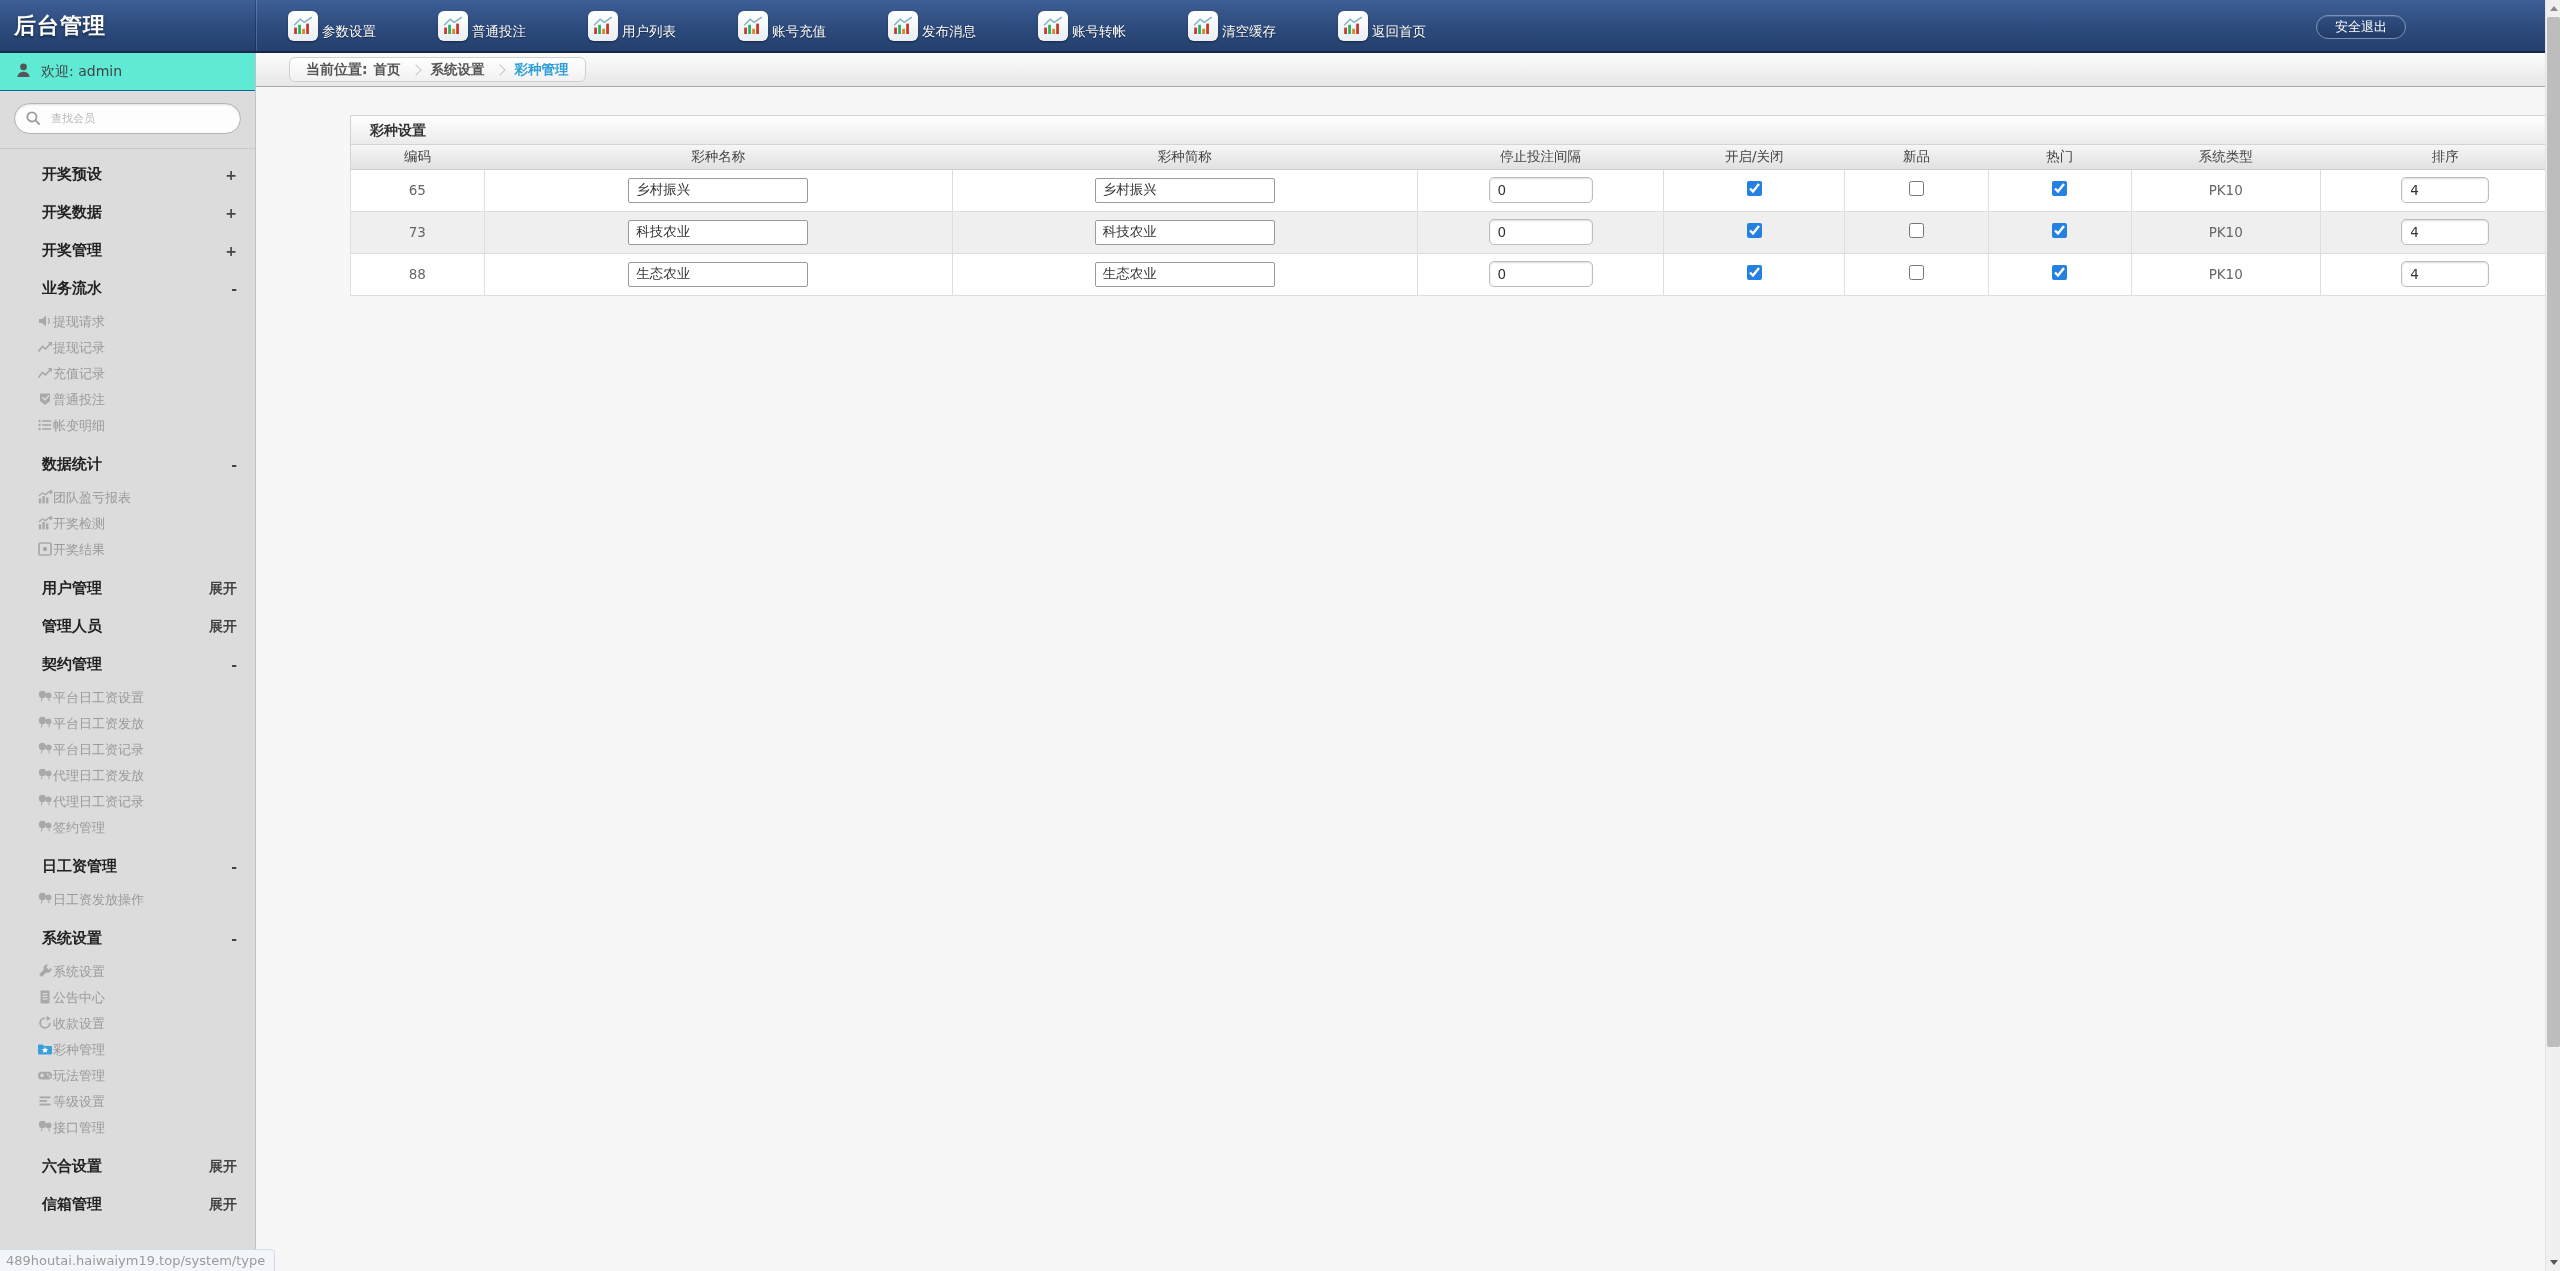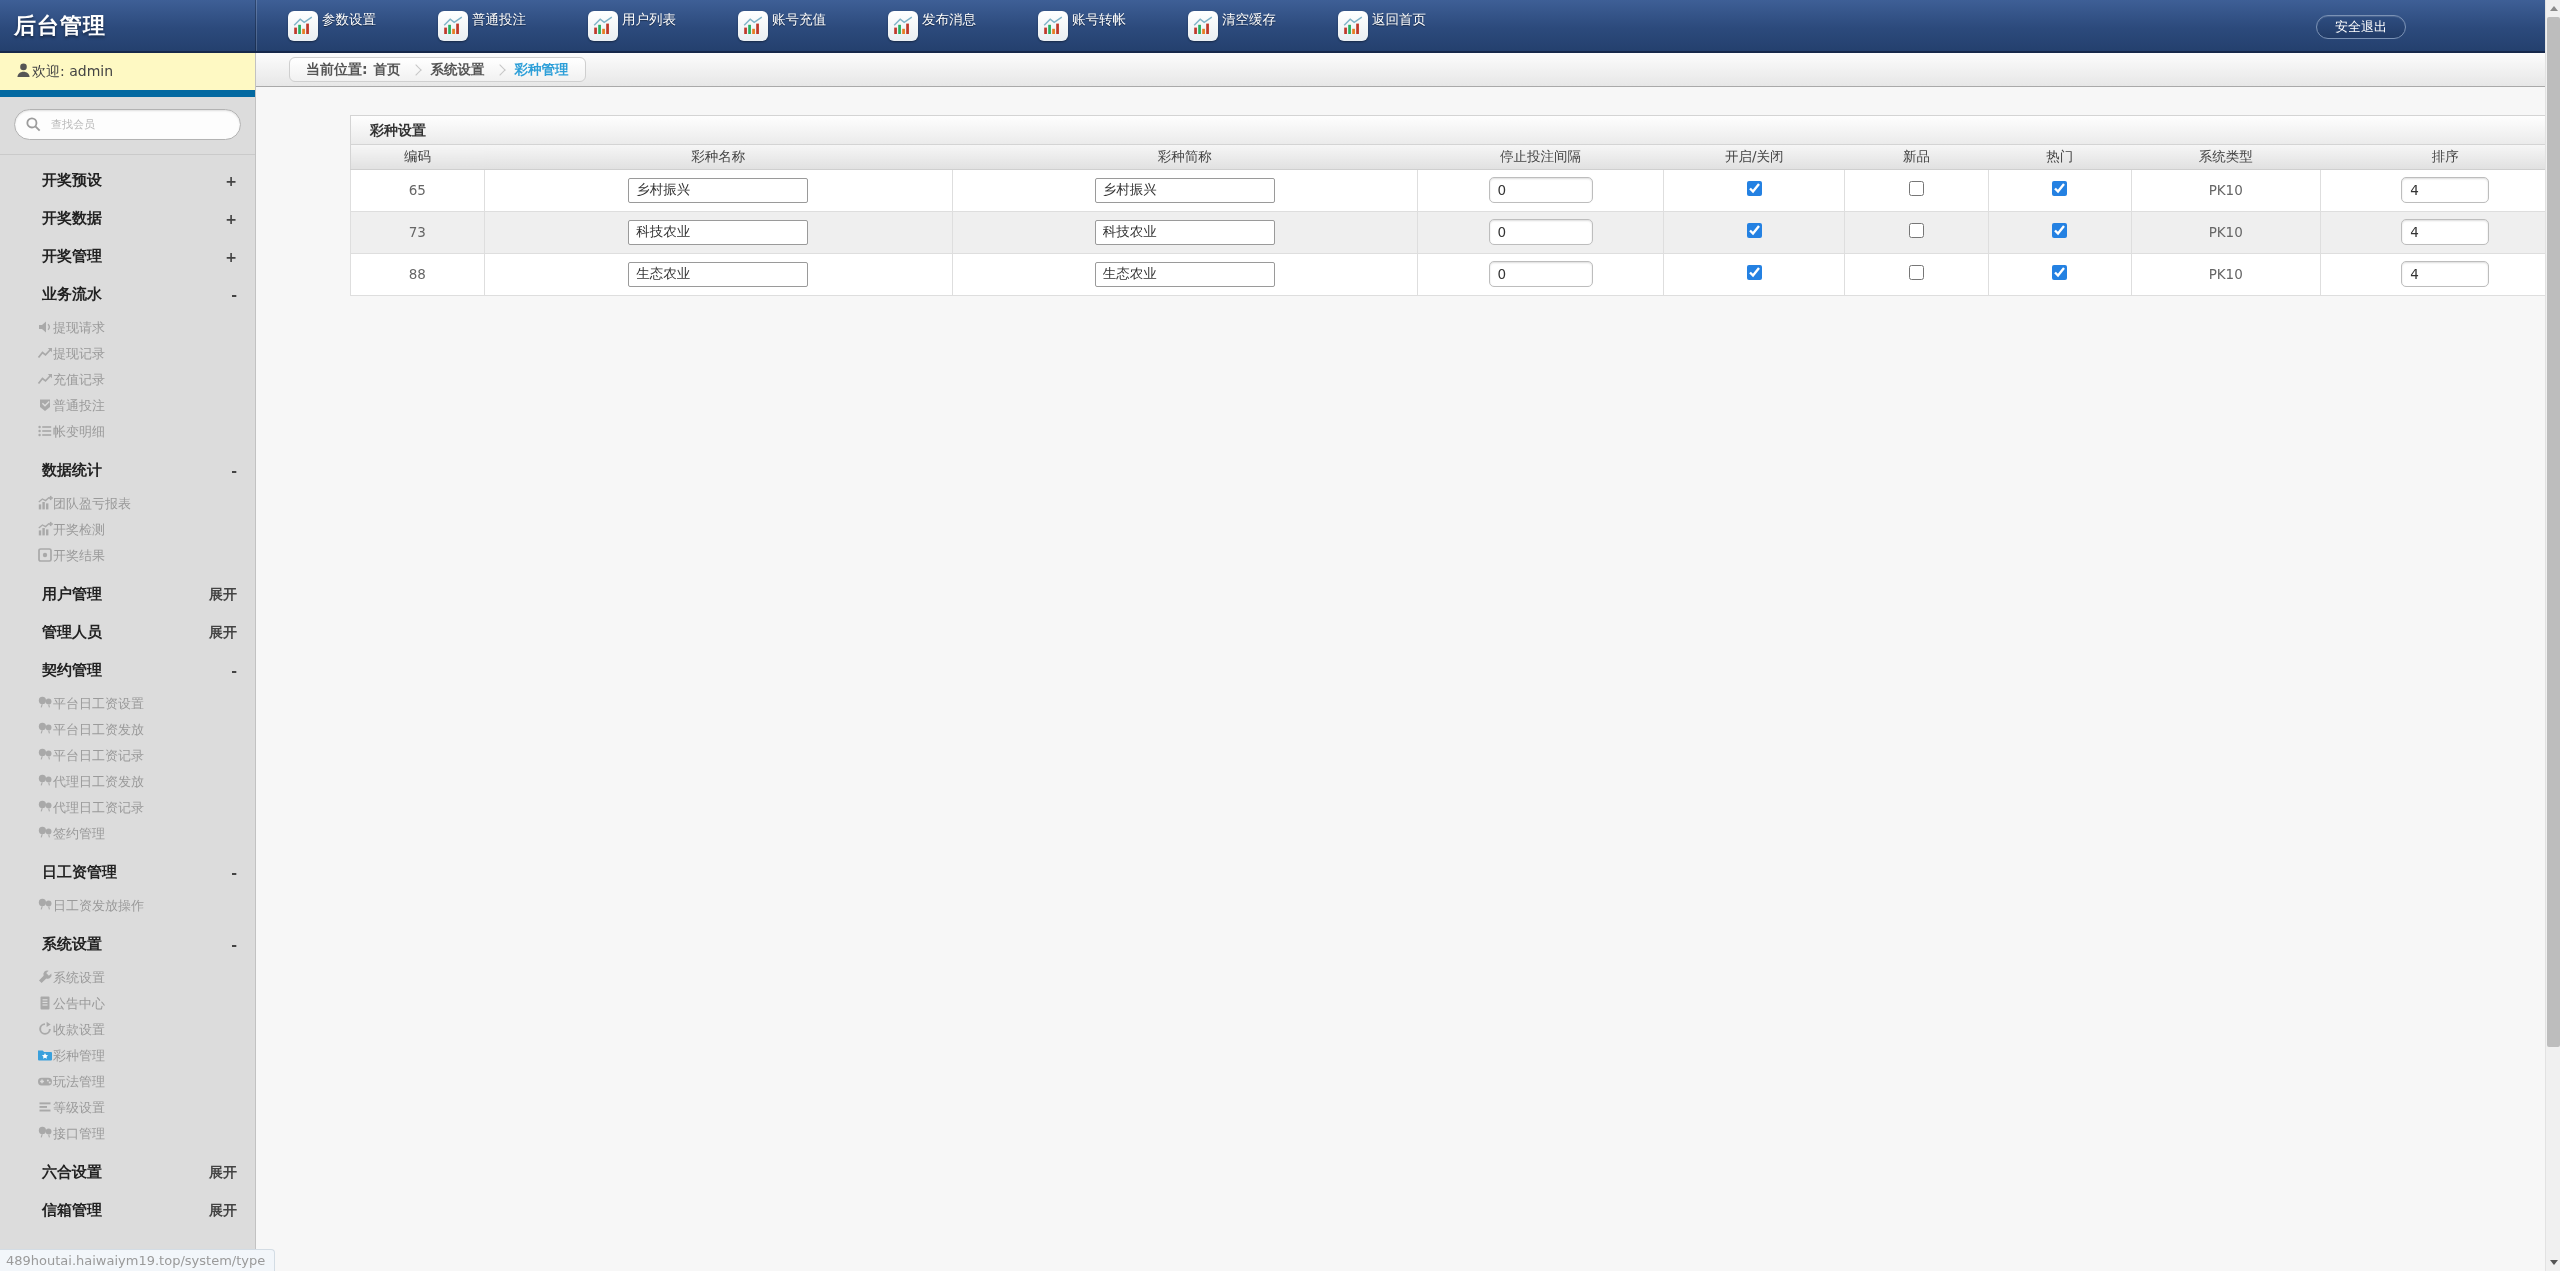--- a/index.html
+++ b/index.html
@@ -12,38 +12,38 @@
   .topbar {
     height:53px; display:flex; align-items:center; position:relative;
     background:linear-gradient(#3e5f96,#2c4a7c 55%,#24406e);
     border-bottom:2px solid #17294b;
   }
   .topbar-divider { position:absolute; left:256px; top:0; width:1px; height:100%;
     background:rgba(255,255,255,.18); box-shadow:-1px 0 0 rgba(0,0,0,.25); }
   .logo { width:256px; padding-left:14px; color:#fff; font-size:22px; font-weight:bold;
     letter-spacing:1px; text-shadow:0 2px 3px rgba(0,0,0,.45); }
   .topnav { display:flex; align-items:center; margin-left:32px; }
-  .nav-item { display:flex; align-items:flex-start; margin-right:62px; cursor:pointer; }
+  .nav-item { display:flex; align-items:flex-end; margin-right:62px; cursor:pointer; }
   .nav-icon { width:30px; height:30px; background:linear-gradient(#ffffff,#e9eef2);
     border-radius:6px; box-shadow:0 1px 2px rgba(0,0,0,.4); display:flex;
     align-items:center; justify-content:center; }
   .nav-label { color:#fff; font-size:13.5px; margin-left:4px; text-shadow:0 1px 1px rgba(0,0,0,.5); }
   .logout-btn {
     position:absolute; right:154px; top:15px; width:90px; height:24px; line-height:22px;
     text-align:center; color:#fff; font-size:13px; border:1px solid #7b92b5; border-radius:12px;
     background:linear-gradient(#2e4d80,#223c68); box-shadow:inset 0 1px 1px rgba(255,255,255,.15);
     cursor:pointer;
   }
   
   .layout { display:flex; height:1216px; }
   .sidebar { width:256px; background:#dcdcdc; border-right:1px solid #c2c2c2; flex:none; }
   .main { flex:1; position:relative; background:#f7f7f7; }
   
-  .welcome { display:flex; align-items:center; padding:9px 15px 8px;
-    border-bottom:7px solid #0369a1; color:#444; font-size:14px; background:#fef9c3; }
+  .welcome { display:flex; align-items:center; gap:9px; padding:9px 15px 8px;
+    border-bottom:1px solid #0369a1; color:#444; font-size:14px; background:#5eead4; }
   .search-wrap { position:relative; margin:12px 14px 14px; }
   .search-input { width:100%; height:31px; border:1px solid #b3b3b3; border-radius:16px;
     background:#fdfdfd; padding:0 12px 0 36px; font-size:11px; color:#555; outline:none;
     box-shadow:inset 0 1px 2px rgba(0,0,0,.12); font-family:inherit; }
   .search-input::placeholder { color:#b8b8b8; }
   .search-icon { position:absolute; left:11px; top:7px; }
   .side-sep { border-top:1px solid #cacaca; margin-bottom:6px; }
   .menu-section { }
   .section-head { display:flex; justify-content:space-between; align-items:center;
     padding:10px 18px 9px 14px; cursor:pointer;margin-left:28px; }

